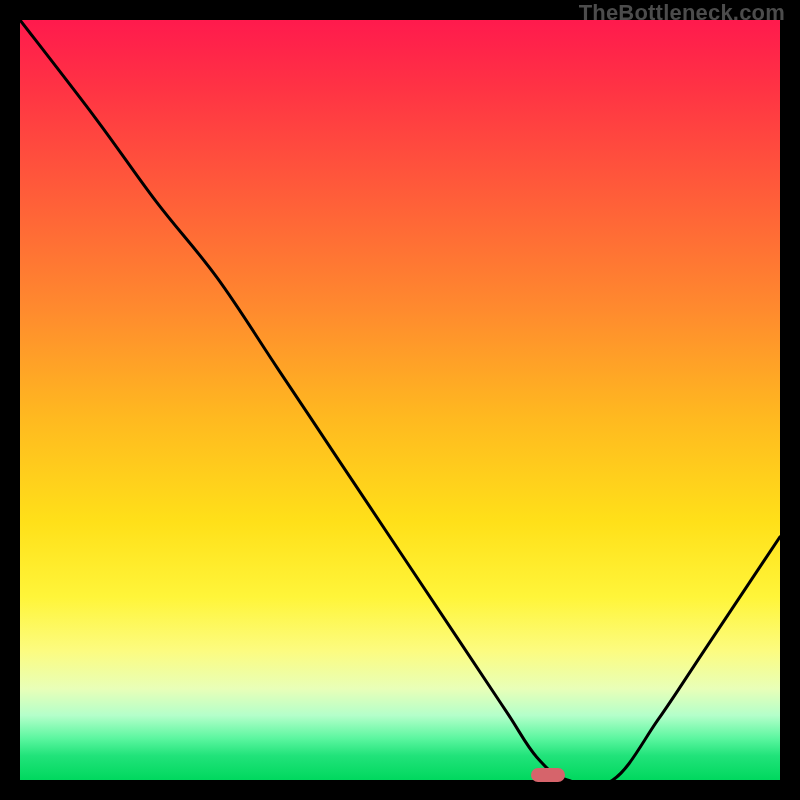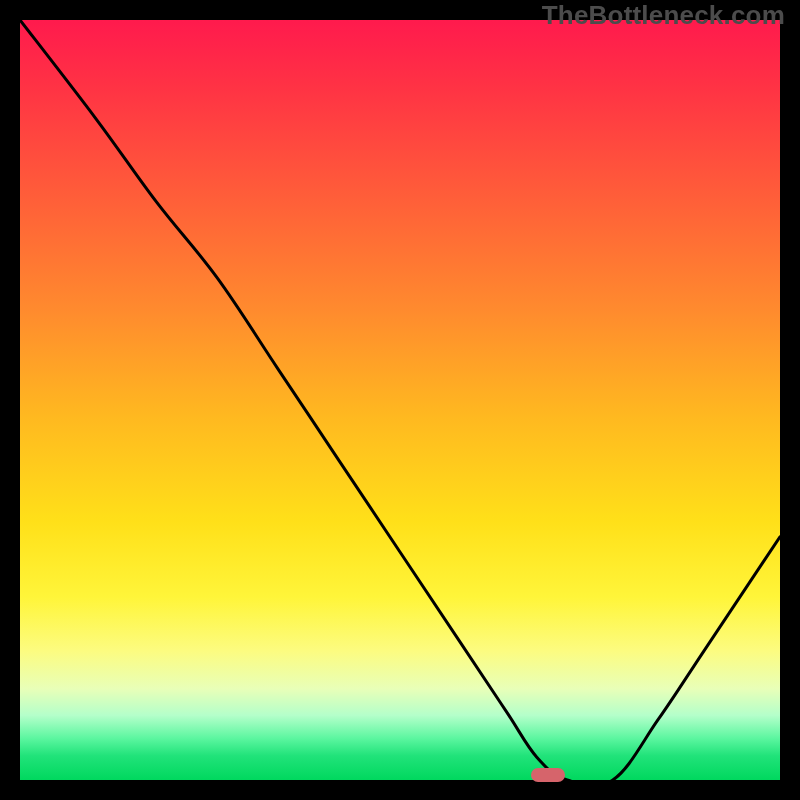--- a/index.html
+++ b/index.html
@@ -37,21 +37,21 @@
       #5cf6a0 94.5%,
       #21e37a 96.8%,
       #00d85e 100%
     );
   }
   .watermark {
     position: absolute;
     top: -20px;
     right: -5px;
     font-family: Arial, Helvetica, sans-serif;
-    font-size: 26px;
+    font-size: 22px;
     font-weight: bold;
     color: #4c4c4c;
     letter-spacing: 0.2px;
     z-index: 5;
   }
   svg.curve {
     position: absolute;
     left: 0;
     top: 0;
     width: 760px;

